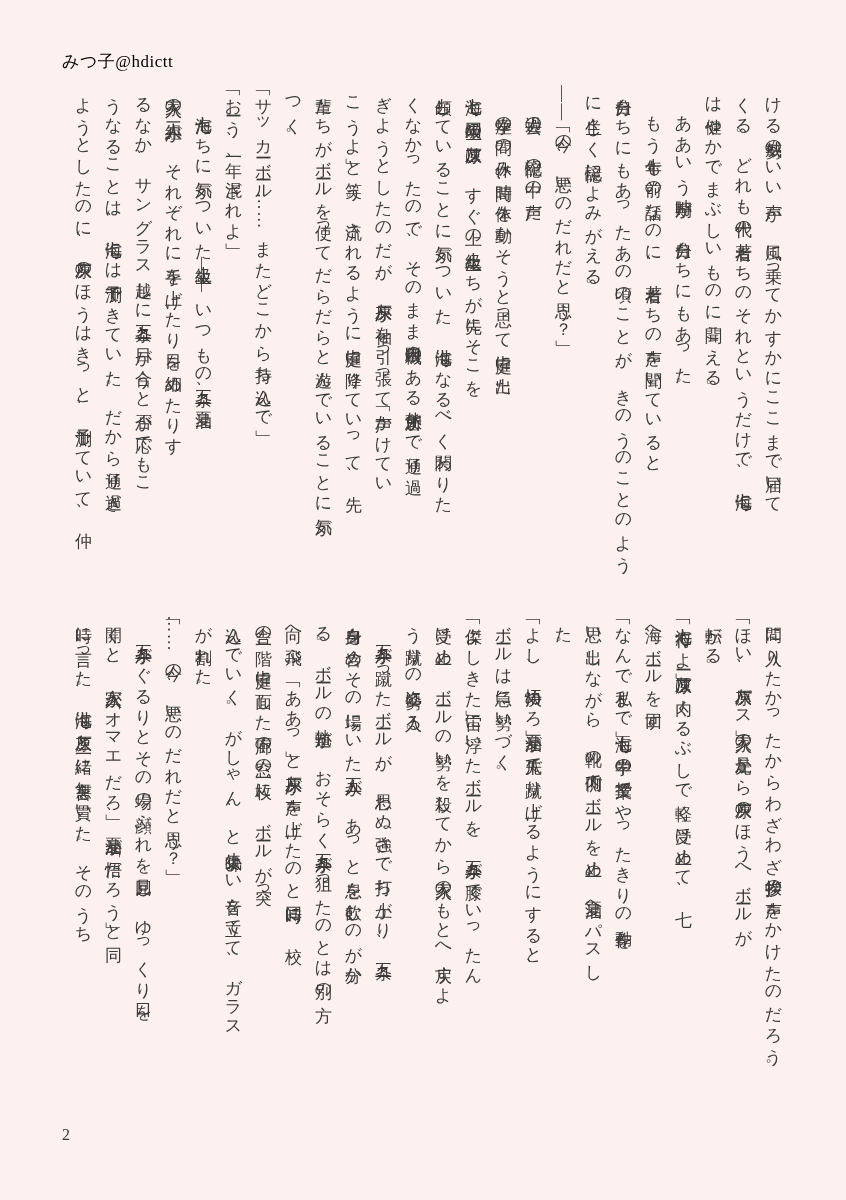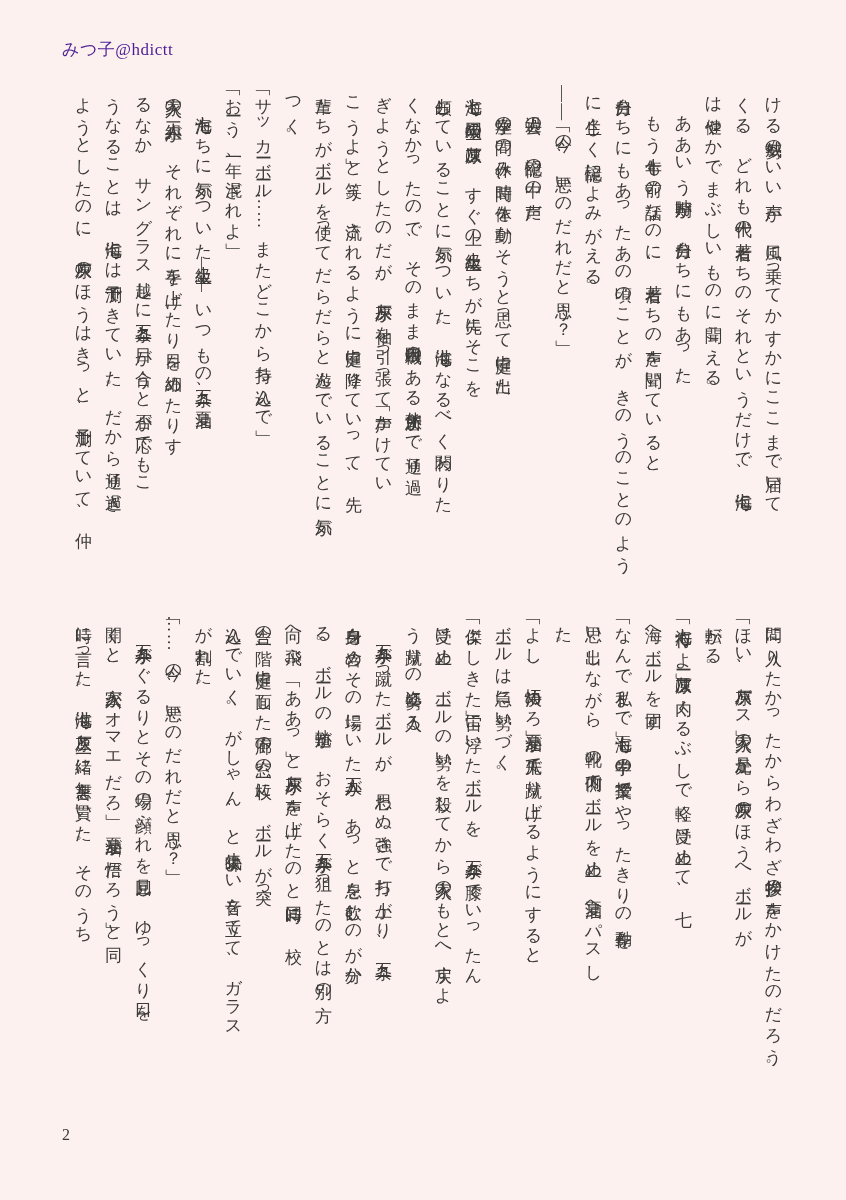--- a/index.html
+++ b/index.html
@@ -16,24 +16,24 @@
     position: relative;
     width: 846px;
     height: 1200px;
     background: #fcf1ee;
     color: #3b3a39;
     font-family: "Liberation Serif", "DejaVu Serif", serif;
   }
   .author-handle {
     position: absolute;
     left: 62px;
-    top: 38px;
+    top: 50px;
     font-size: 17px;
     letter-spacing: 0.5px;
-    color: #4c1d95;
+    color: #000000;
   }
   .vblock {
     position: absolute;
     right: 58px;
     height: 478px;
     writing-mode: vertical-rl;
     text-orientation: mixed;
     font-size: 17px;
     letter-spacing: 1.35px;
     line-height: 30px;

